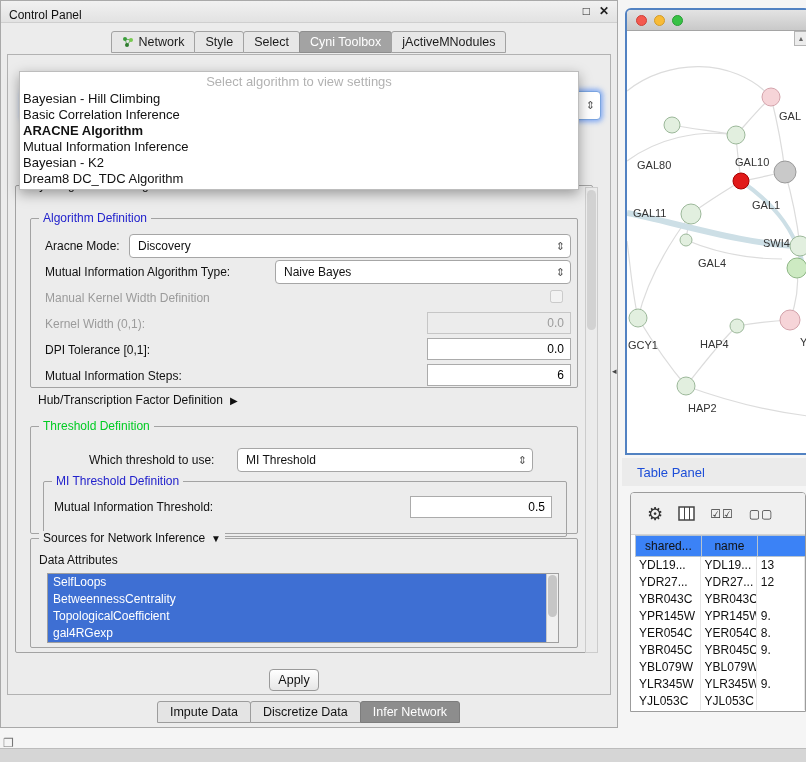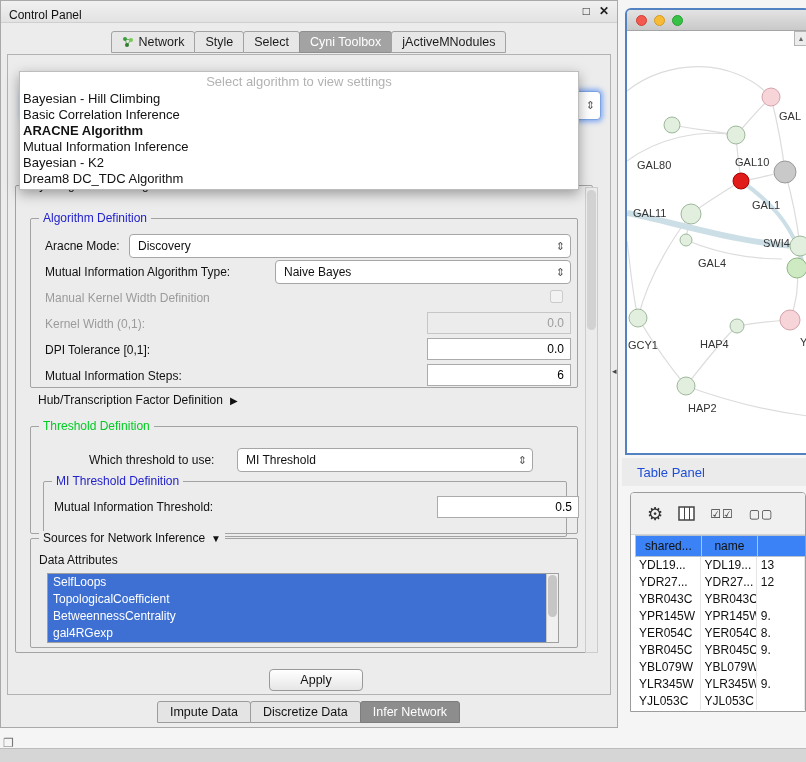--- a/index.html
+++ b/index.html
@@ -59,21 +59,21 @@
         background: #3e6fd3; color: #fff; font-size: 12px; white-space: nowrap; overflow: hidden; }
   .list-scroll { position: absolute; right: 0; top: 0; bottom: 0; width: 12px;
         background: #f0f0f0; border-left: 1px solid #c9c9c9; }
   .list-scroll .thumb { position: absolute; left: 1px; right: 1px; top: 1px; height: 62%;
         background: #c6c6c6; border-radius: 5px; }
 
   .v-scroll { position: absolute; background: #ebebeb; border: 1px solid #cccccc; }
   .v-scroll .thumb { position: absolute; left: 1px; right: 1px; top: 2px; height: 140px;
         background: #d2d2d2; border-radius: 6px; }
 
-  .apply-btn { position: absolute; width: 94px; height: 22px; border: 1px solid #9a9a9a;
+  .apply-btn { position: absolute; width: 50px; height: 22px; border: 1px solid #9a9a9a;
         border-radius: 4px; background: linear-gradient(#ffffff, #e6e6e6);
         font-size: 12.5px; text-align: center; line-height: 20px; }
 
   .cp-bottom-tabs { position: absolute; left: 0; top: 700px; width: 100%; height: 23px;
         display: flex; justify-content: center; }
   .btab { height: 22px; line-height: 20px; padding: 0 12px; border: 1px solid #9c9c9c;
         margin-left: -1px; background: #e4e4e4; font-size: 12.5px; border-radius: 3px 3px 0 0; }
   .btab.sel { background: #8d8d8d; color: #fff; border-color: #7d7d7d; }
 
   
@@ -213,36 +213,36 @@
 
         <span class="blab" style="left:58px; top:26px;">Which threshold to use:</span>
         <div class="combo abs" style="left:206px; top:21px; width:296px; height:24px;">
           <span>MI Threshold</span>
           <span class="stepper">⇕</span>
         </div>
 
         <div class="grp" style="left:12px; top:54px; width:524px; height:56px;">
           <span class="grplab blue" style="background:#ececec;">MI Threshold Definition</span>
           <span class="blab" style="left:10px; top:18px;">Mutual Information Threshold:</span>
-          <input class="field" readonly="" style="left: 393px; top: 14px; width: 142px; height: 22px;" value="0.5">
+          <input class="field" readonly="" style="left: 366px; top: 14px; width: 142px; height: 22px;" value="0.5">
         </div>
       </div>
 
       <div class="grp" style="left:14px; top:352px; width:548px; height:110px;">
         <span class="grplab" style="display:flex; gap:6px; align-items:center;">
           <span>Sources for Network Inference</span>
           <span style="font-size:10px;">▼</span>
         </span>
 
         <span class="blab" style="left:8px; top:14px;">Data Attributes</span>
 
         <div class="attr-list" style="left:16px; top:34px; width:512px; height:70px;">
           <div class="attr-item">SelfLoops</div>
+          <div class="attr-item">BetweennessCentrality</div>
           <div class="attr-item">TopologicalCoefficient</div>
-          <div class="attr-item">BetweennessCentrality</div>
           <div class="attr-item">gal4RGexp</div>
           <div class="list-scroll">
               <div class="thumb"></div>
             </div>
         </div>
       </div>
     </div>
 
     <div class="v-scroll" style="left:584px; top:186px; width:13px; height:466px;">
         <div class="thumb"></div>

